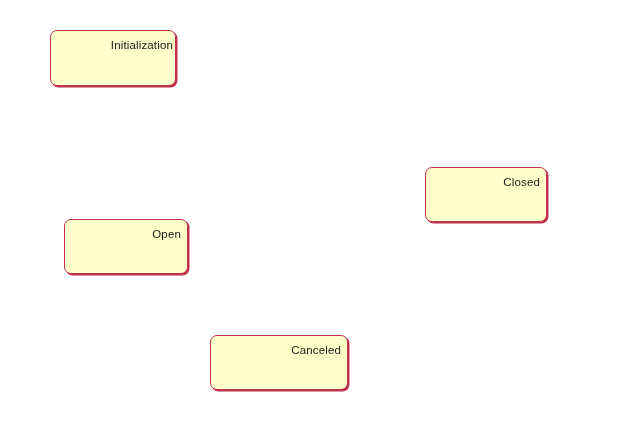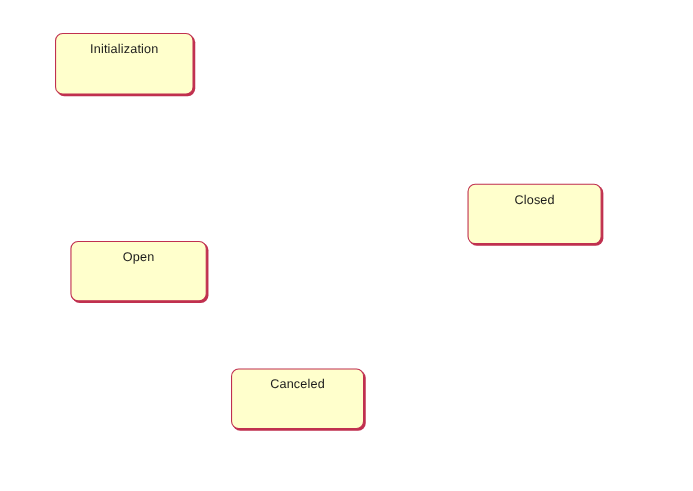--- a/index.html
+++ b/index.html
@@ -24,21 +24,21 @@
     box-sizing: border-box;
     background: #ffffcc;
     border: 1.4px solid #c0304f;
     border-radius: 7px;
     box-shadow: 1.5px 1.5px 0 0 #c0304f;
     display: block;
     overflow: hidden;
   }
   .state-label {
     display: block;
-    text-align: center;
+    text-align: right;
     color: #1a1a1a;
     font-family: "Liberation Sans", sans-serif;
     font-size: 11.5px;
     line-height: 14px;
     padding-top: 7px;
     padding-left: 2px;
     padding-right: 2px;
     white-space: normal;
     overflow-wrap: break-word;
     word-break: break-all;
@@ -59,17 +59,17 @@
   </div>
 
   <div class="state-node" style="left:64px; top:187px; width:124px; height:55px;margin-top:32px;">
     <span class="state-label wrap-narrow">Open</span>
   </div>
 
   <div class="state-node" style="left:425px; top:167px; width:122px; height:55px;">
     <span class="state-label wrap-narrow">Closed</span>
   </div>
 
-  <div class="state-node" style="left:210px; top:335px; width:121px; height:55px;">
+  <div class="state-node" style="left:210px; top:335px; width:138px; height:55px;">
     <span class="state-label wrap-narrow">Canceled</span>
   </div>
 
 </div>
 
 </body></html>

